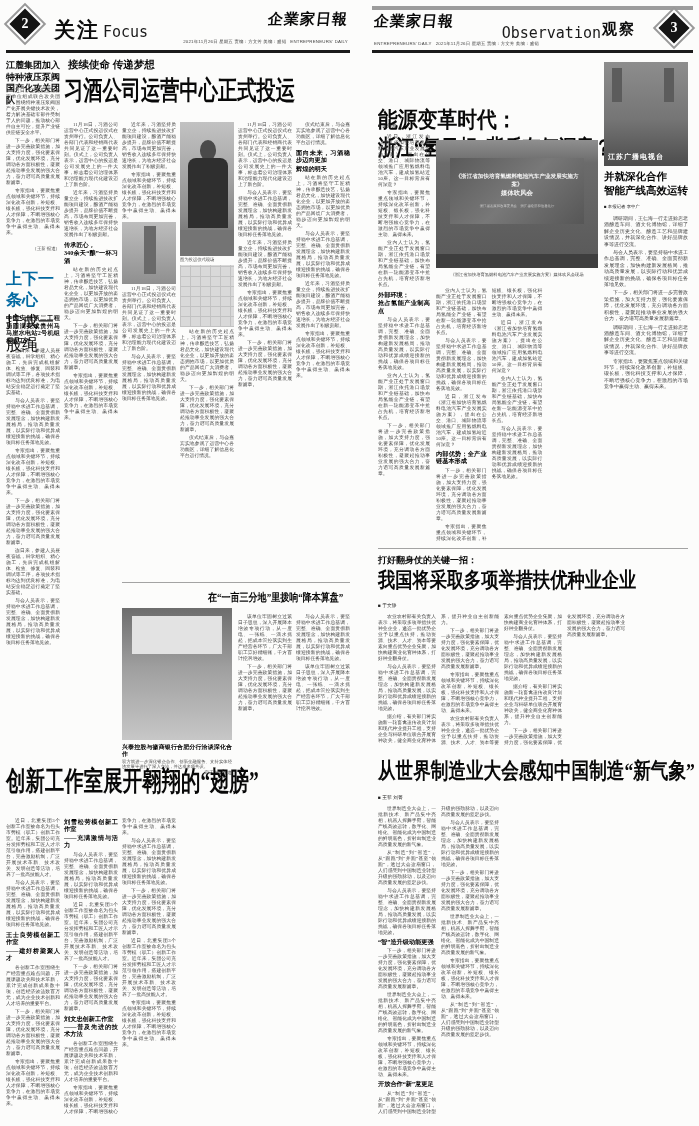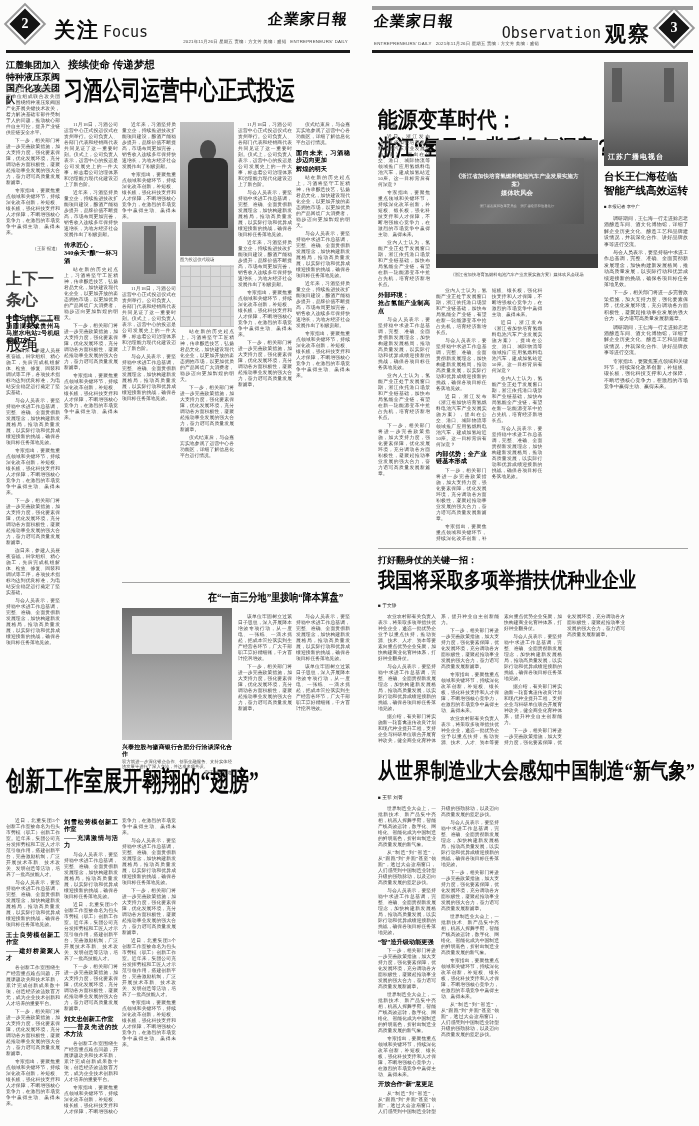--- a/index.html
+++ b/index.html
@@ -76,21 +76,21 @@
 
     <div class="abs" style="left:0;top:54px;width:54px;font-size:9px;line-height:11.5px;font-weight:bold;color:#0b0b0b;text-align:justify;">江麓集团加入特种液压泵阀国产化攻关团队</div>
     <div class="abs bt" style="left:0;top:82px;width:54px;height:156px;">
       <p>近日，江麓集团与多家单位组成联合攻关团队，围绕特种液压泵阀国产化开展关键技术攻关，着力解决基础零部件受制于人的问题，推动核心部件自主可控，提升产业链供应链安全水平。</p>
       <p>下一步，相关部门将进一步完善政策措施，加大支持力度，强化要素保障，优化发展环境，充分调动各方面积极性，凝聚起推动事业发展的强大合力，奋力谱写高质量发展新篇章。</p>
       <p>专家指出，要聚焦重点领域和关键环节，持续深化改革创新，补短板、锻长板，强化科技支撑和人才保障，不断增强核心竞争力，在激烈的市场竞争中赢得主动、赢得未来。</p>
     </div>
     <div class="abs credit" style="left:0;top:240px;width:54px;">（王新 报道）</div>
 
     <div class="abs" style="left:0;top:262px;width:54px;">
-      <div style="font-size:16px;line-height:21px;font-weight:900;color:#404040;">上下一条心</div>
+      <div style="font-size:16px;line-height:21px;font-weight:900;color:#0369a1;">上下一条心</div>
       <div style="font-size:16px;line-height:23px;font-weight:400;color:#050505;">拧成一股绳</div>
     </div>
     <div class="abs" style="left:0;top:308px;width:54px;font-size:6.2px;line-height:7.6px;font-weight:bold;color:#111;text-align:justify;">中国安能第二工程局圆满完成贵州马马崖水电站2号机组检修工作</div>
     <div class="abs bt" style="left:0;top:342px;width:54px;height:414px;">
       <p>连日来，参建人员昼夜奋战，科学组织、精心施工，先后完成机组解体、检查、修复、回装和调试等工序，各项技术指标均达到优良标准，为电站安全稳定运行奠定了坚实基础。</p>
       <p>与会人员表示，要坚持稳中求进工作总基调，完整、准确、全面贯彻新发展理念，加快构建新发展格局，推动高质量发展，以实际行动和优异成绩迎接新的挑战，确保各项目标任务落地见效。</p>
       <p>专家指出，要聚焦重点领域和关键环节，持续深化改革创新，补短板、锻长板，强化科技支撑和人才保障，不断增强核心竞争力，在激烈的市场竞争中赢得主动、赢得未来。</p>
       <p>下一步，相关部门将进一步完善政策措施，加大支持力度，强化要素保障，优化发展环境，充分调动各方面积极性，凝聚起推动事业发展的强大合力，奋力谱写高质量发展新篇章。</p>
       <p>连日来，参建人员昼夜奋战，科学组织、精心施工，先后完成机组解体、检查、修复、回装和调试等工序，各项技术指标均达到优良标准，为电站安全稳定运行奠定了坚实基础。</p>
       <p>与会人员表示，要坚持稳中求进工作总基调，完整、准确、全面贯彻新发展理念，加快构建新发展格局，推动高质量发展，以实际行动和优异成绩迎接新的挑战，确保各项目标任务落地见效。</p>
@@ -206,21 +206,21 @@
   <div class="page" style="left:372px;top:6px;width:321px;height:1114px;">
 
     <div class="abs" style="left:0;top:0;width:321px;height:4px;background:#9c9c9c;"></div>
     <div class="hdr" style="top:6px;height:38px;">
       <div class="abs" style="left:2px;top:0;">
         <span class="logo">企業家日報</span><br>
         <span class="dateline">ENTREPRENEURS' DAILY</span>
         <span class="dateline">2021年11月26日 星期五 责编：方文芳 美编：盛韬</span>
       </div>
       <span class="abs sec-en" style="right:92px;top:12px;">Observation</span>
-      <span class="abs sec-cn" style="right:42px;top:8px;font-size:21px;">观察</span>
+      <span class="abs sec-cn" style="right:57px;top:8px;font-size:15px;">观察</span>
       <div class="diamond" style="right:8px;top:5px;">
         <span>3</span>
       </div>
     </div>
 
     <div class="abs bighl" style="left:6px;top:56px;font-size:22px;line-height:28px;margin-top:44px;">
       <span class="sx" style="transform:scaleX(.9);">能源变革时代：</span><br>
       <span class="sx" style="transform:scaleX(.82);">浙江“氢目标”背后有何深意？</span>
     </div>
     <div class="abs byline" style="left:6px;top:116px;">■ 吴帅帅</div>
@@ -257,21 +257,21 @@
       <p>业内人士认为，氢能产业正处于发展窗口期，浙江依托港口场景和产业链基础，加快布局氢能全产业链，有望在新一轮能源变革中抢占先机，培育经济新增长点。</p>
       <p>与会人员表示，要坚持稳中求进工作总基调，完整、准确、全面贯彻新发展理念，加快构建新发展格局，推动高质量发展，以实际行动和优异成绩迎接新的挑战，确保各项目标任务落地见效。</p>
     </div>
 
     <div class="ph ph-shedian" style="left:232px;top:56px;width:84px;height:104px;">
       <div class="ban" style="left:8px;"></div>
         <div class="ban" style="left:60px;"></div>
       <div class="ov">江苏广播电视台</div>
     </div>
     <div class="abs" style="left:232px;top:164px;width:84px;font-size:10.5px;line-height:14px;font-weight:900;color:#060606;">
-      <div>台长王仁海莅临</div>
+      <div>并就深化合作</div>
       <div>智能产线高效运转</div>
     </div>
     <div class="abs byline" style="left:232px;top:198px;font-size:4.4px;">■ 本报记者 李中广</div>
     <div class="abs bt" style="left:232px;top:210px;width:84px;height:326px;font-size:5px;line-height:6.4px;">
       <p>调研期间，王仁海一行走进赊店老酒酿造车间、酒文化博物馆，详细了解企业历史文化、酿造工艺和品牌建设情况，并就深化合作、讲好品牌故事等进行交流。</p>
       <p>与会人员表示，要坚持稳中求进工作总基调，完整、准确、全面贯彻新发展理念，加快构建新发展格局，推动高质量发展，以实际行动和优异成绩迎接新的挑战，确保各项目标任务落地见效。</p>
       <p>下一步，相关部门将进一步完善政策措施，加大支持力度，强化要素保障，优化发展环境，充分调动各方面积极性，凝聚起推动事业发展的强大合力，奋力谱写高质量发展新篇章。</p>
       <p>调研期间，王仁海一行走进赊店老酒酿造车间、酒文化博物馆，详细了解企业历史文化、酿造工艺和品牌建设情况，并就深化合作、讲好品牌故事等进行交流。</p>
       <p>专家指出，要聚焦重点领域和关键环节，持续深化改革创新，补短板、锻长板，强化科技支撑和人才保障，不断增强核心竞争力，在激烈的市场竞争中赢得主动、赢得未来。</p>
     </div>

